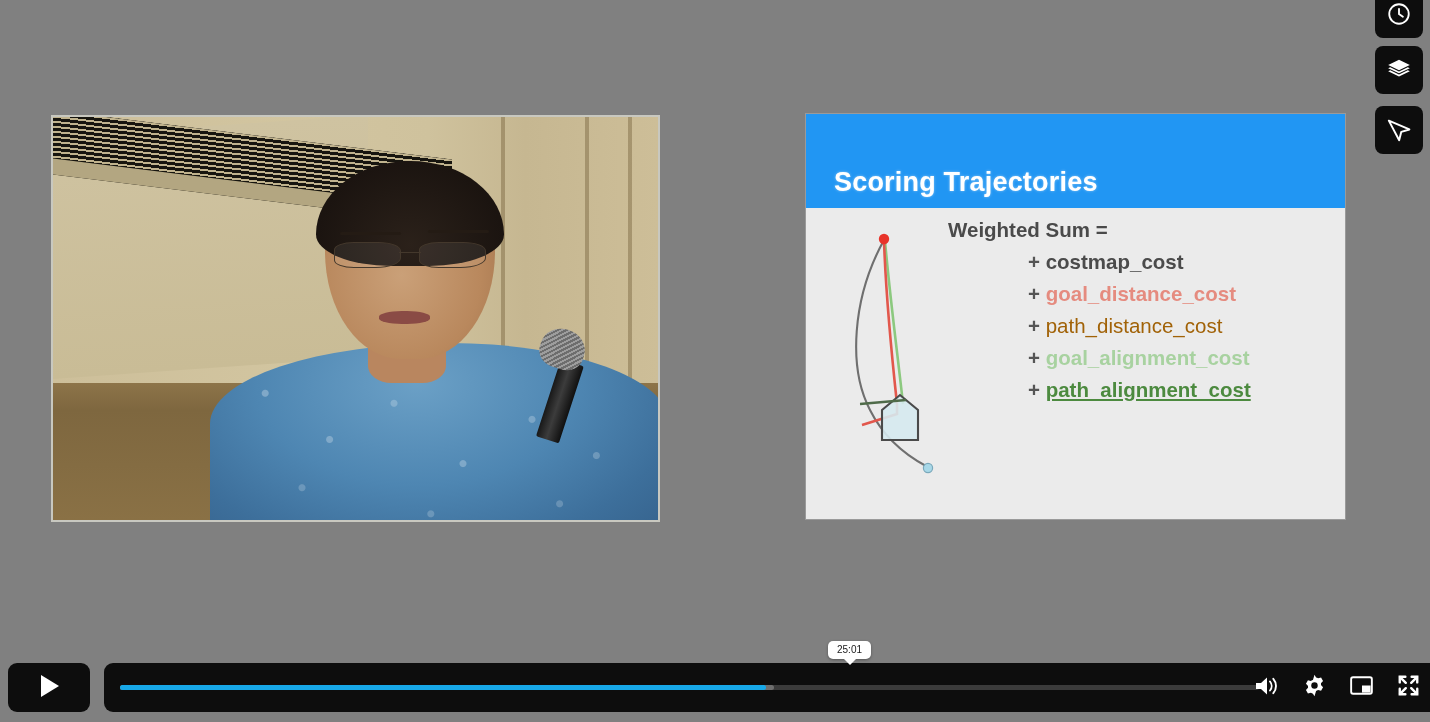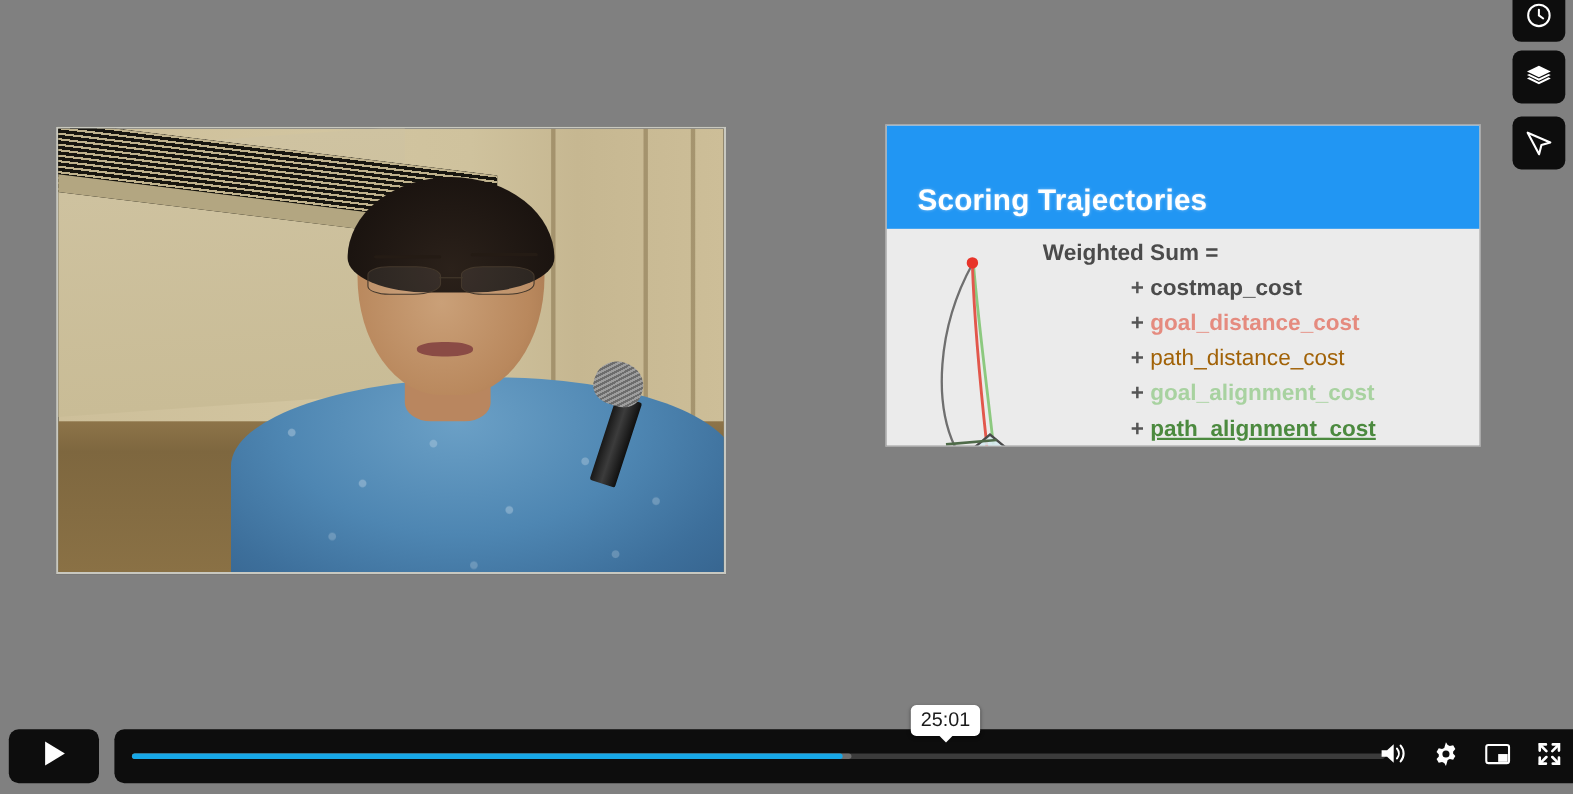--- a/index.html
+++ b/index.html
@@ -147,21 +147,21 @@
   .mic-stand{
     position:absolute; left:88%; top:74%; width:2.2%; height:28%;
     background: linear-gradient(90deg,#101010,#2e2e2e 50%,#0b0b0b);
     transform: rotate(8deg); transform-origin: top left;
   }
 
   
   #slide {
     position: absolute;
     left: 805px; top: 113px;
-    width: 541px; height: 293px;
+    width: 541px; height: 407px;
     background: #ebebeb;
     border: 1px solid #9a9a9a;
     overflow: hidden;
   }
   .slide-header {
     height: 94px;
     background: #2196f3;
     display: flex; align-items: flex-end;
     padding: 0 0 10px 28px;
   }
@@ -221,21 +221,21 @@
     background: #6e6e6e; border-radius: 3px;
   }
   #progress-played {
     position: absolute; left: 0; top: 0; height: 5px;
     width: 56.7%;
     background: #17a8e8; border-radius: 3px;
   }
   #time-tooltip {
     position: absolute; left: 724px; top: -22px;
     background: #fff; color: #1a1a1a;
-    font-size: 18px;
+    font-size: 10px;
     padding: 3px 9px 4px;
     border-radius: 5px;
     box-shadow: 0 1px 3px rgba(0,0,0,.35);
     white-space: nowrap;
   }
   #time-tooltip::after {
     content:"";
     position:absolute; left: 50%; bottom: -6px;
     transform: translateX(-50%);
     border-left: 7px solid transparent;

